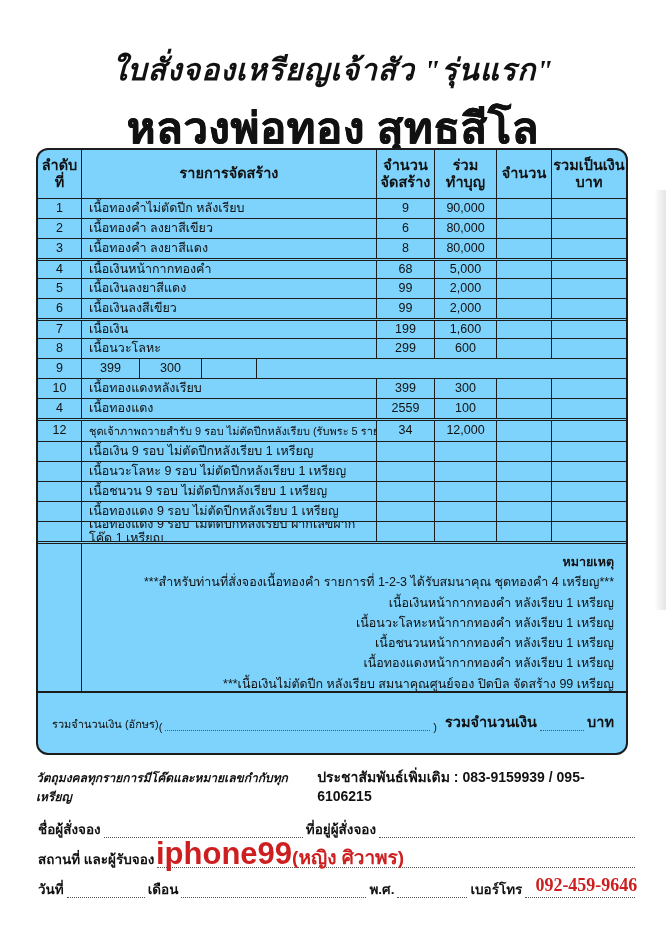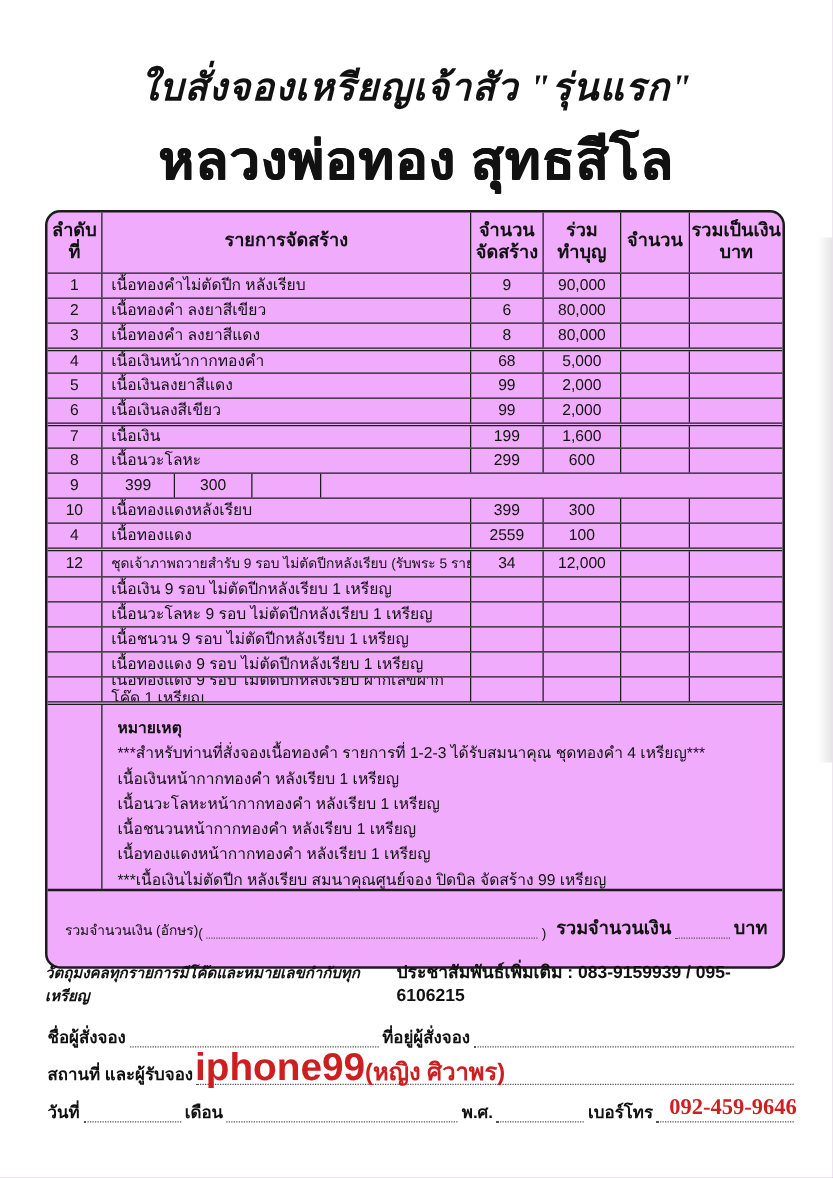--- a/index.html
+++ b/index.html
@@ -11,41 +11,41 @@
   }
   .scan-shade{ position:absolute; right:0; top:190px; width:12px; height:420px;
     background:linear-gradient(to left, rgba(0,0,0,0.10), rgba(0,0,0,0)); pointer-events:none;}
   
   .title-block{ position:absolute; top:46px; left:0; width:100%; text-align:center; }
   .t1{ font-family:"Liberation Serif","DejaVu Serif",serif; font-size:30px; font-weight:bold; font-style:italic; letter-spacing:1px;}
   .t2{ font-family:"Liberation Serif","DejaVu Serif",serif; font-size:43px; font-weight:900; margin-top:1px; letter-spacing:1px;
        text-shadow:0.7px 0 #111, -0.3px 0 #111;}
   .t3{ font-size:17px; font-weight:bold; margin-top:0px;}
   
-  .tbl{ position:absolute; left:36px; top:168px; width:592px; border:2px solid #1c1c1c; border-radius:12px; overflow:hidden; background:#f0abfc;}
+  .tbl{ position:absolute; left:36px; top:148px; width:592px; border:2px solid #1c1c1c; border-radius:12px; overflow:hidden; background:#7dd3fc;}
   .row{ display:flex; align-items:stretch; border-top:1px solid #1c1c1c;}
   .row.first{ border-top:none;}
   .row.group-start{ border-top:3px double #1c1c1c;}
   .c{ border-right:1px solid #1c1c1c; display:flex; align-items:center; justify-content:center;
       font-size:12.5px; line-height:1.1; overflow:hidden;}
   .c:last-child{ border-right:none;}
   .c1{ width:44px; flex:none;}
   .c2{ width:295px; flex:none; justify-content:flex-start; padding:0 7px; text-align:left;}
   .c3{ width:58px; flex:none;}
   .c4{ width:62px; flex:none;}
   .c5{ width:55px; flex:none;}
   .c6{ flex:1;}
   .thead{ height:48px; font-weight:bold;}
   .thead .c{ flex-direction:column; font-size:14.5px; line-height:1.2; text-align:center; justify-content:center;}
   .thead .c2{ padding:0; }
   .r{ height:20px;}
   .r12{ height:23px;}
   .r12 .c2{ font-size:11px; white-space:nowrap;}
   .note-row{ height:150px;}
-  .note-cell{ flex:1; flex-direction:column; align-items:flex-start; justify-content:flex-start;
+  .note-cell{ flex:1; flex-direction:column; align-items:flex-end; justify-content:flex-start;
       padding:8px 12px; font-size:12.5px; line-height:1.62; text-align:left;}
   .note-title{ font-weight:bold;}
   .total-row{ height:62px; align-items:flex-end; padding:0 12px 20px 14px; font-size:11px; border-top:2px solid #1c1c1c;}
   .total-row .bold{ font-weight:bold; font-size:14.5px;}
   .dots{ border-bottom:1.6px dotted #555; align-self:flex-end; height:5px; margin:0 3px 2px 3px;}
   .dots.grow{ flex:1;}
   .w265{ width:265px;}
   
   .under-table{ position:absolute; left:36px; right:34px; top:766px; display:flex; justify-content:space-between; align-items:baseline;}
   .left-note{ font-style:italic; font-weight:bold; font-size:12px;}

